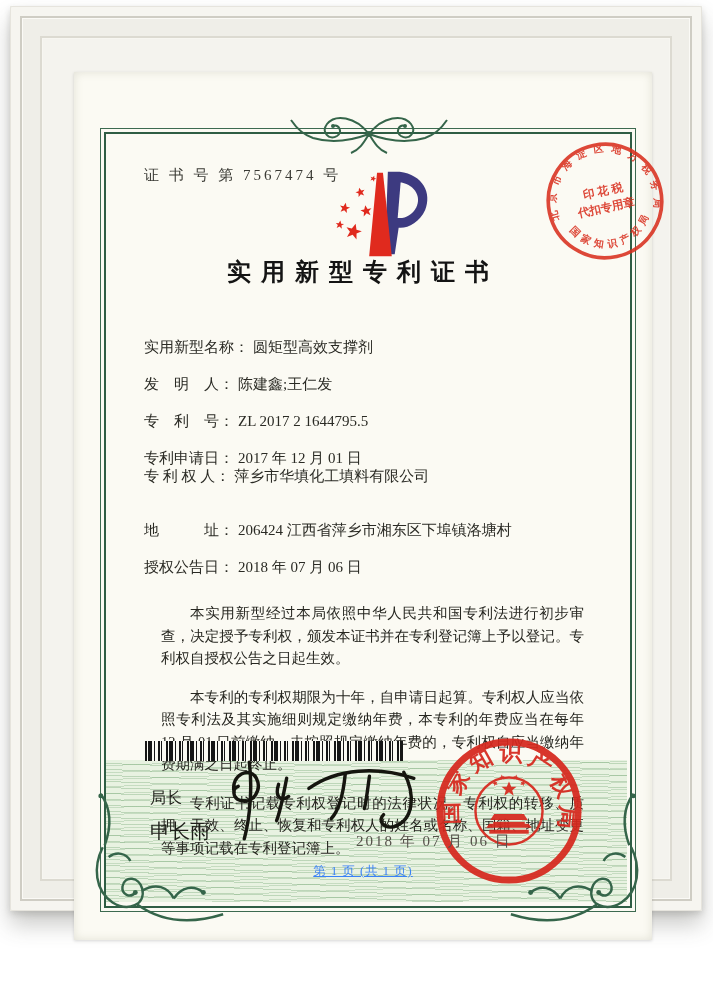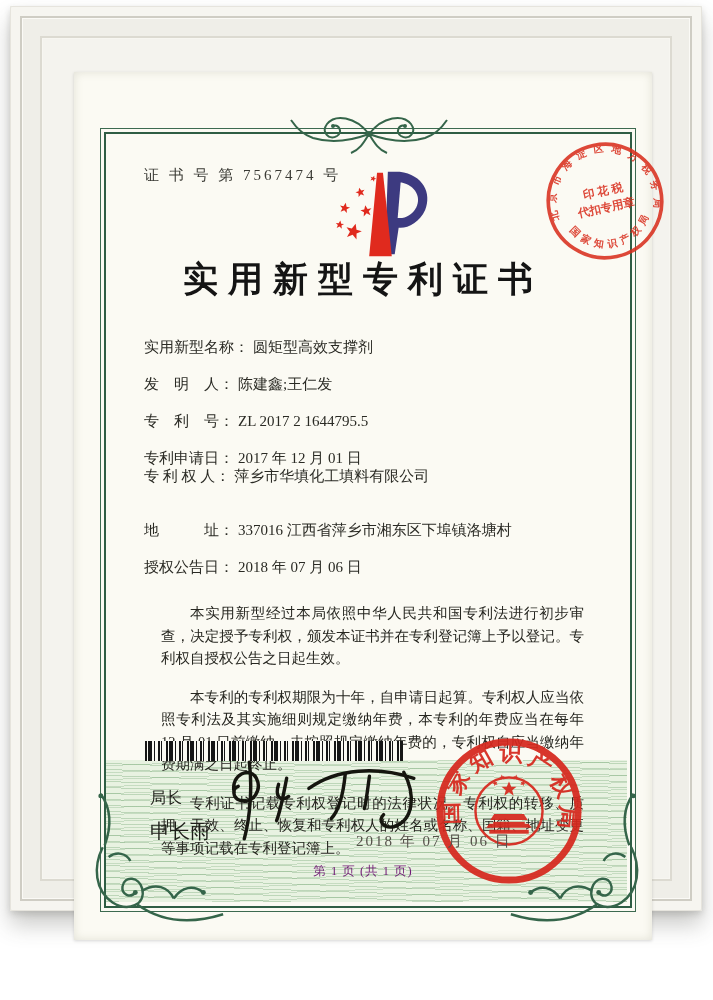--- a/index.html
+++ b/index.html
@@ -29,42 +29,42 @@
   .border-rect{position:absolute;left:30px;top:60px;width:524px;height:772px;z-index:2;
     border:2px solid #2f5d44;outline:1px solid #3c6a50;outline-offset:3px;}
   
   .flourish-top{position:absolute;left:212px;top:38px;width:166px;height:48px;z-index:3;}
   .flourish-bl{position:absolute;left:8px;top:716px;width:150px;height:148px;z-index:3;}
   .flourish-br{position:absolute;left:428px;top:716px;width:150px;height:148px;z-index:3;transform:scaleX(-1);}
   
   .cert-no{position:absolute;left:70px;top:94px;z-index:4;font-size:15px;letter-spacing:3px;color:#3a3a34;}
   .logo{position:absolute;left:252px;top:96px;width:108px;height:94px;z-index:4;}
   .title{position:absolute;left:0;top:184px;width:100%;z-index:4;text-align:center;
-    font-size:35px;font-weight:bold;letter-spacing:10px;color:#141414;}
+    font-size:24px;font-weight:bold;letter-spacing:10px;color:#141414;}
   .field{position:absolute;left:70px;z-index:4;font-size:15px;color:#2a2a24;white-space:nowrap;}
   .field .val{margin-left:4px;}
   .auth-no{position:absolute;left:386px;z-index:4;font-size:15px;color:#2a2a24;white-space:nowrap;}
   .paras{position:absolute;left:71px;top:514px;width:455px;z-index:4;
     font-size:14.5px;line-height:22.5px;color:#262620;text-align:justify;}
   .paras p{margin:16px;text-indent:2em;}
   .barcode{position:absolute;left:71px;top:669px;width:258px;height:20px;z-index:4;
     background:repeating-linear-gradient(90deg,
       #161616 0 2px,#fbfaf3 2px 3px,#161616 3px 7px,#fbfaf3 7px 9px,
       #161616 9px 10px,#fbfaf3 10px 13px,#161616 13px 15px,#fbfaf3 15px 16px,
       #161616 16px 17px,#fbfaf3 17px 21px);}
   .role{position:absolute;left:76px;top:716px;z-index:5;font-size:16px;color:#1d1d18;
     font-family:"Liberation Sans","DejaVu Sans",sans-serif;}
   .issuer-name{position:absolute;left:76px;top:746px;z-index:5;font-size:20px;color:#1d1d18;
     font-family:"Liberation Sans","DejaVu Sans",sans-serif;}
   .signature{position:absolute;left:142px;top:686px;width:212px;height:86px;z-index:5;}
   .seal{position:absolute;left:361px;top:665px;width:148px;height:148px;z-index:5;opacity:.93;}
   .seal-date{position:absolute;left:282px;top:760px;width:240px;z-index:6;
     font-size:15px;letter-spacing:2px;color:#55504a;}
   .page-footer{position:absolute;left:0;top:791px;width:100%;z-index:4;text-align:center;
-    font-size:12.5px;letter-spacing:1px;color:#701a75;}
+    font-size:12.5px;letter-spacing:1px;color:#3b82f6;text-decoration:underline;}
   .tax-stamp{position:absolute;left:468px;top:66px;width:126px;height:126px;z-index:6;
     transform:rotate(-12deg);opacity:.88;}
 </style>
 </head>
 <body>
 
 <div class="frame">
   <div class="paper">
 
     <div class="waves"></div>
@@ -164,21 +164,21 @@
     <div class="field" style="top:340px">
       <span>专　利　号：</span><span class="val">ZL 2017 2 1644795.5</span>
     </div>
     <div class="field" style="top:377px">
       <span>专利申请日：</span><span class="val">2017 年 12 月 01 日</span>
     </div>
     <div class="field" style="top:395px">
       <span>专 利 权 人：</span><span class="val">萍乡市华填化工填料有限公司</span>
     </div>
     <div class="field" style="top:449px">
-      <span>地　　　址：</span><span class="val">337016 江西省萍乡市湘东区下埠镇洛塘村</span>
+      <span>地　　　址：</span><span class="val">206424 江西省萍乡市湘东区下埠镇洛塘村</span>
     </div>
     <div class="field" style="top:486px">
       <span>授权公告日：</span><span class="val">2018 年 07 月 06 日</span>
     </div>
 
     <div class="paras">
       <p>本实用新型经过本局依照中华人民共和国专利法进行初步审查，决定授予专利权，颁发本证书并在专利登记簿上予以登记。专利权自授权公告之日起生效。</p>
       <p>本专利的专利权期限为十年，自申请日起算。专利权人应当依照专利法及其实施细则规定缴纳年费，本专利的年费应当在每年 12 月 01 日前缴纳。未按照规定缴纳年费的，专利权自应当缴纳年费期满之日起终止。</p>
       <p>专利证书记载专利权登记时的法律状况。专利权的转移、质押、无效、终止、恢复和专利权人的姓名或名称、国籍、地址变更等事项记载在专利登记簿上。</p>
     </div>

